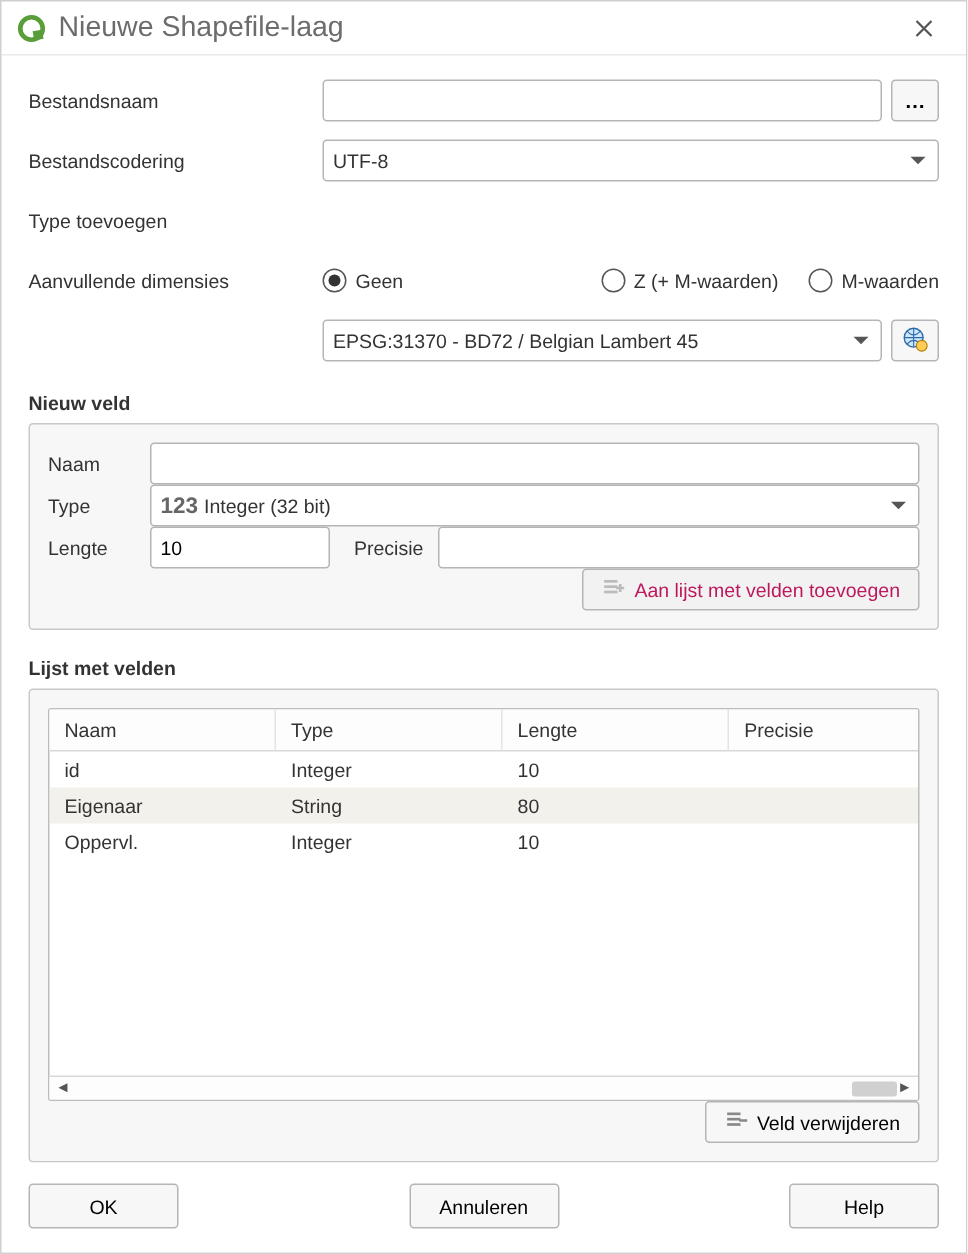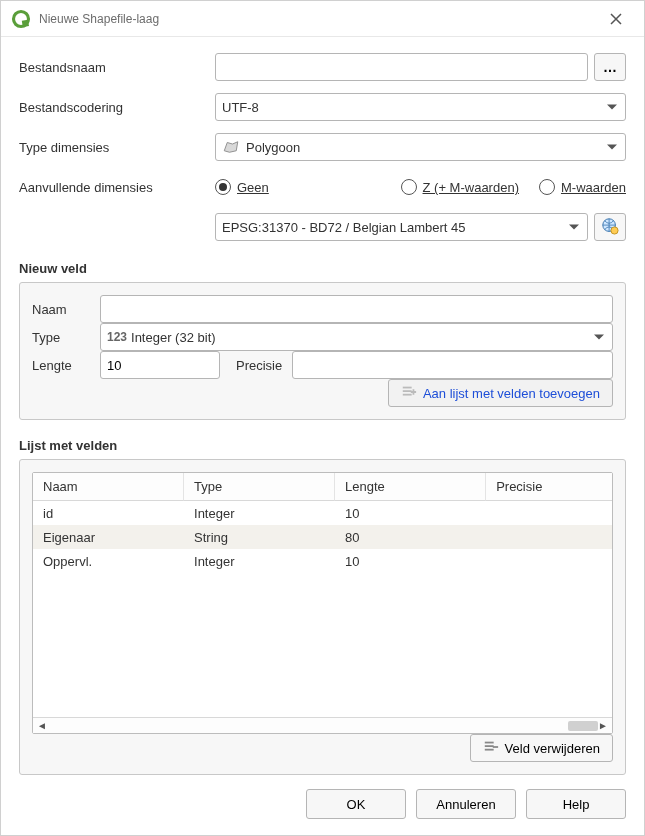--- a/index.html
+++ b/index.html
@@ -18,21 +18,21 @@
     position: relative;
     display: flex;
     flex-direction: column;
   }
   .titlebar {
     height: 36px;
     display: flex;
     align-items: center;
     padding: 0 10px;
     border-bottom: 1px solid #e8e8e8;
-    font-size: 12px;
+    font-size: 19px;
     color: #6c6c6c;
   }
   .titlebar .app-icon {
     width: 20px; height: 20px;
     margin-right: 8px;
   }
   .titlebar .title { flex: 1; }
   .titlebar .close {
     width: 36px; height: 36px;
     display: flex; align-items: center; justify-content: center;
@@ -86,37 +86,36 @@
     border-radius: 3px;
     background: #f7f7f7;
     padding: 0 12px;
     font: inherit;
     display: inline-flex;
     align-items: center;
     gap: 6px;
     cursor: pointer;
   }
   .btn:disabled, .btn.disabled {
-    color: #1d4ed8;
+    color: #be185d;
     background: #f2f2f2;
     cursor: default;
     text-align: right;
   }
   .square-btn {
     width: 32px; height: 28px;
     padding: 0;
     justify-content: center;
     font-size: 14px;
     font-weight: bold;
   }
   .radio-row {
     display: flex;
     gap: 20px;
     width: 100%;
-    text-decoration: underline;
   }
   .radio {
     display: inline-flex;
     align-items: center;
     gap: 6px;
     cursor: pointer;
   }
   .radio .dot {
     width: 16px; height: 16px;
     border: 1.5px solid #555;
@@ -191,21 +190,21 @@
     display: flex; align-items: center; justify-content: space-between;
     padding: 0 4px;
     font-size: 10px;
     color: #555;
   }
   .hscroll .thumb {
     width: 30px; height: 10px; background: #d0d0d0; border-radius: 2px;
   }
   .button-bar {
     display: flex;
-    justify-content: flex-end;
+    justify-content: space-between;
     gap: 10px;
     padding: 14px 18px 16px 18px;
   }
   .button-bar .btn { min-width: 100px; justify-content: center; height: 30px; }
   .polygon-icon {
     width: 18px; height: 14px; margin-right: 6px;
   }
   .spc { flex: 1; }
   .crs-row { display: flex; align-items: center; gap: 6px; width:100%; }
 </style>
@@ -243,32 +242,21 @@
       <label>Bestandscodering</label>
       <div class="val">
         <div class="select">
           <span>UTF-8</span>
           <span class="arrow"></span>
         </div>
       </div>
     </div>
 
     <div class="row">
-      <label>Type dimensies</label>
-      <div class="val">
-        <div class="select">
-          <span class="polygon-icon">
-            <svg viewBox="0 0 24 18" width="18" height="14">
-              <path d="M3 14 L7 3 L14 5 L21 2 L19 14 L10 16 Z" fill="#d9d9d9" stroke="#888" stroke-width="1.2"></path>
-            </svg>
-          </span>
-          <span>Polygoon</span>
-          <span class="arrow"></span>
-        </div>
-      </div>
+      <label>Type toevoegen</label>
     </div>
 
     <div class="row">
       <label>Aanvullende dimensies</label>
       <div class="val">
         <div class="radio-row">
           <span class="radio checked">
             <span class="dot"></span>
             <span>Geen</span>
           </span>
@@ -307,21 +295,21 @@
     <div class="fieldset">
       <div class="legend">Nieuw veld</div>
       <div class="box">
         <div class="fsrow">
           <label>Naam</label>
           <input type="text" style="flex: 1 1 0%;" value="">
         </div>
         <div class="fsrow">
           <label>Type</label>
           <div class="select" style="flex:1">
-            <span style="font-weight:600;font-size:12px;color:#666;margin-right:4px">123</span>
+            <span style="font-weight:600;font-size:15px;color:#666;margin-right:4px">123</span>
             <span>Integer (32 bit)</span>
             <span class="arrow"></span>
           </div>
         </div>
         <div class="fsrow subrow">
           <label class="l1">Lengte</label>
           <input type="text" value="10" style="">
           <label class="l2">Precisie</label>
           <input type="text" style="flex: 1 1 0%;" value="">
         </div>

